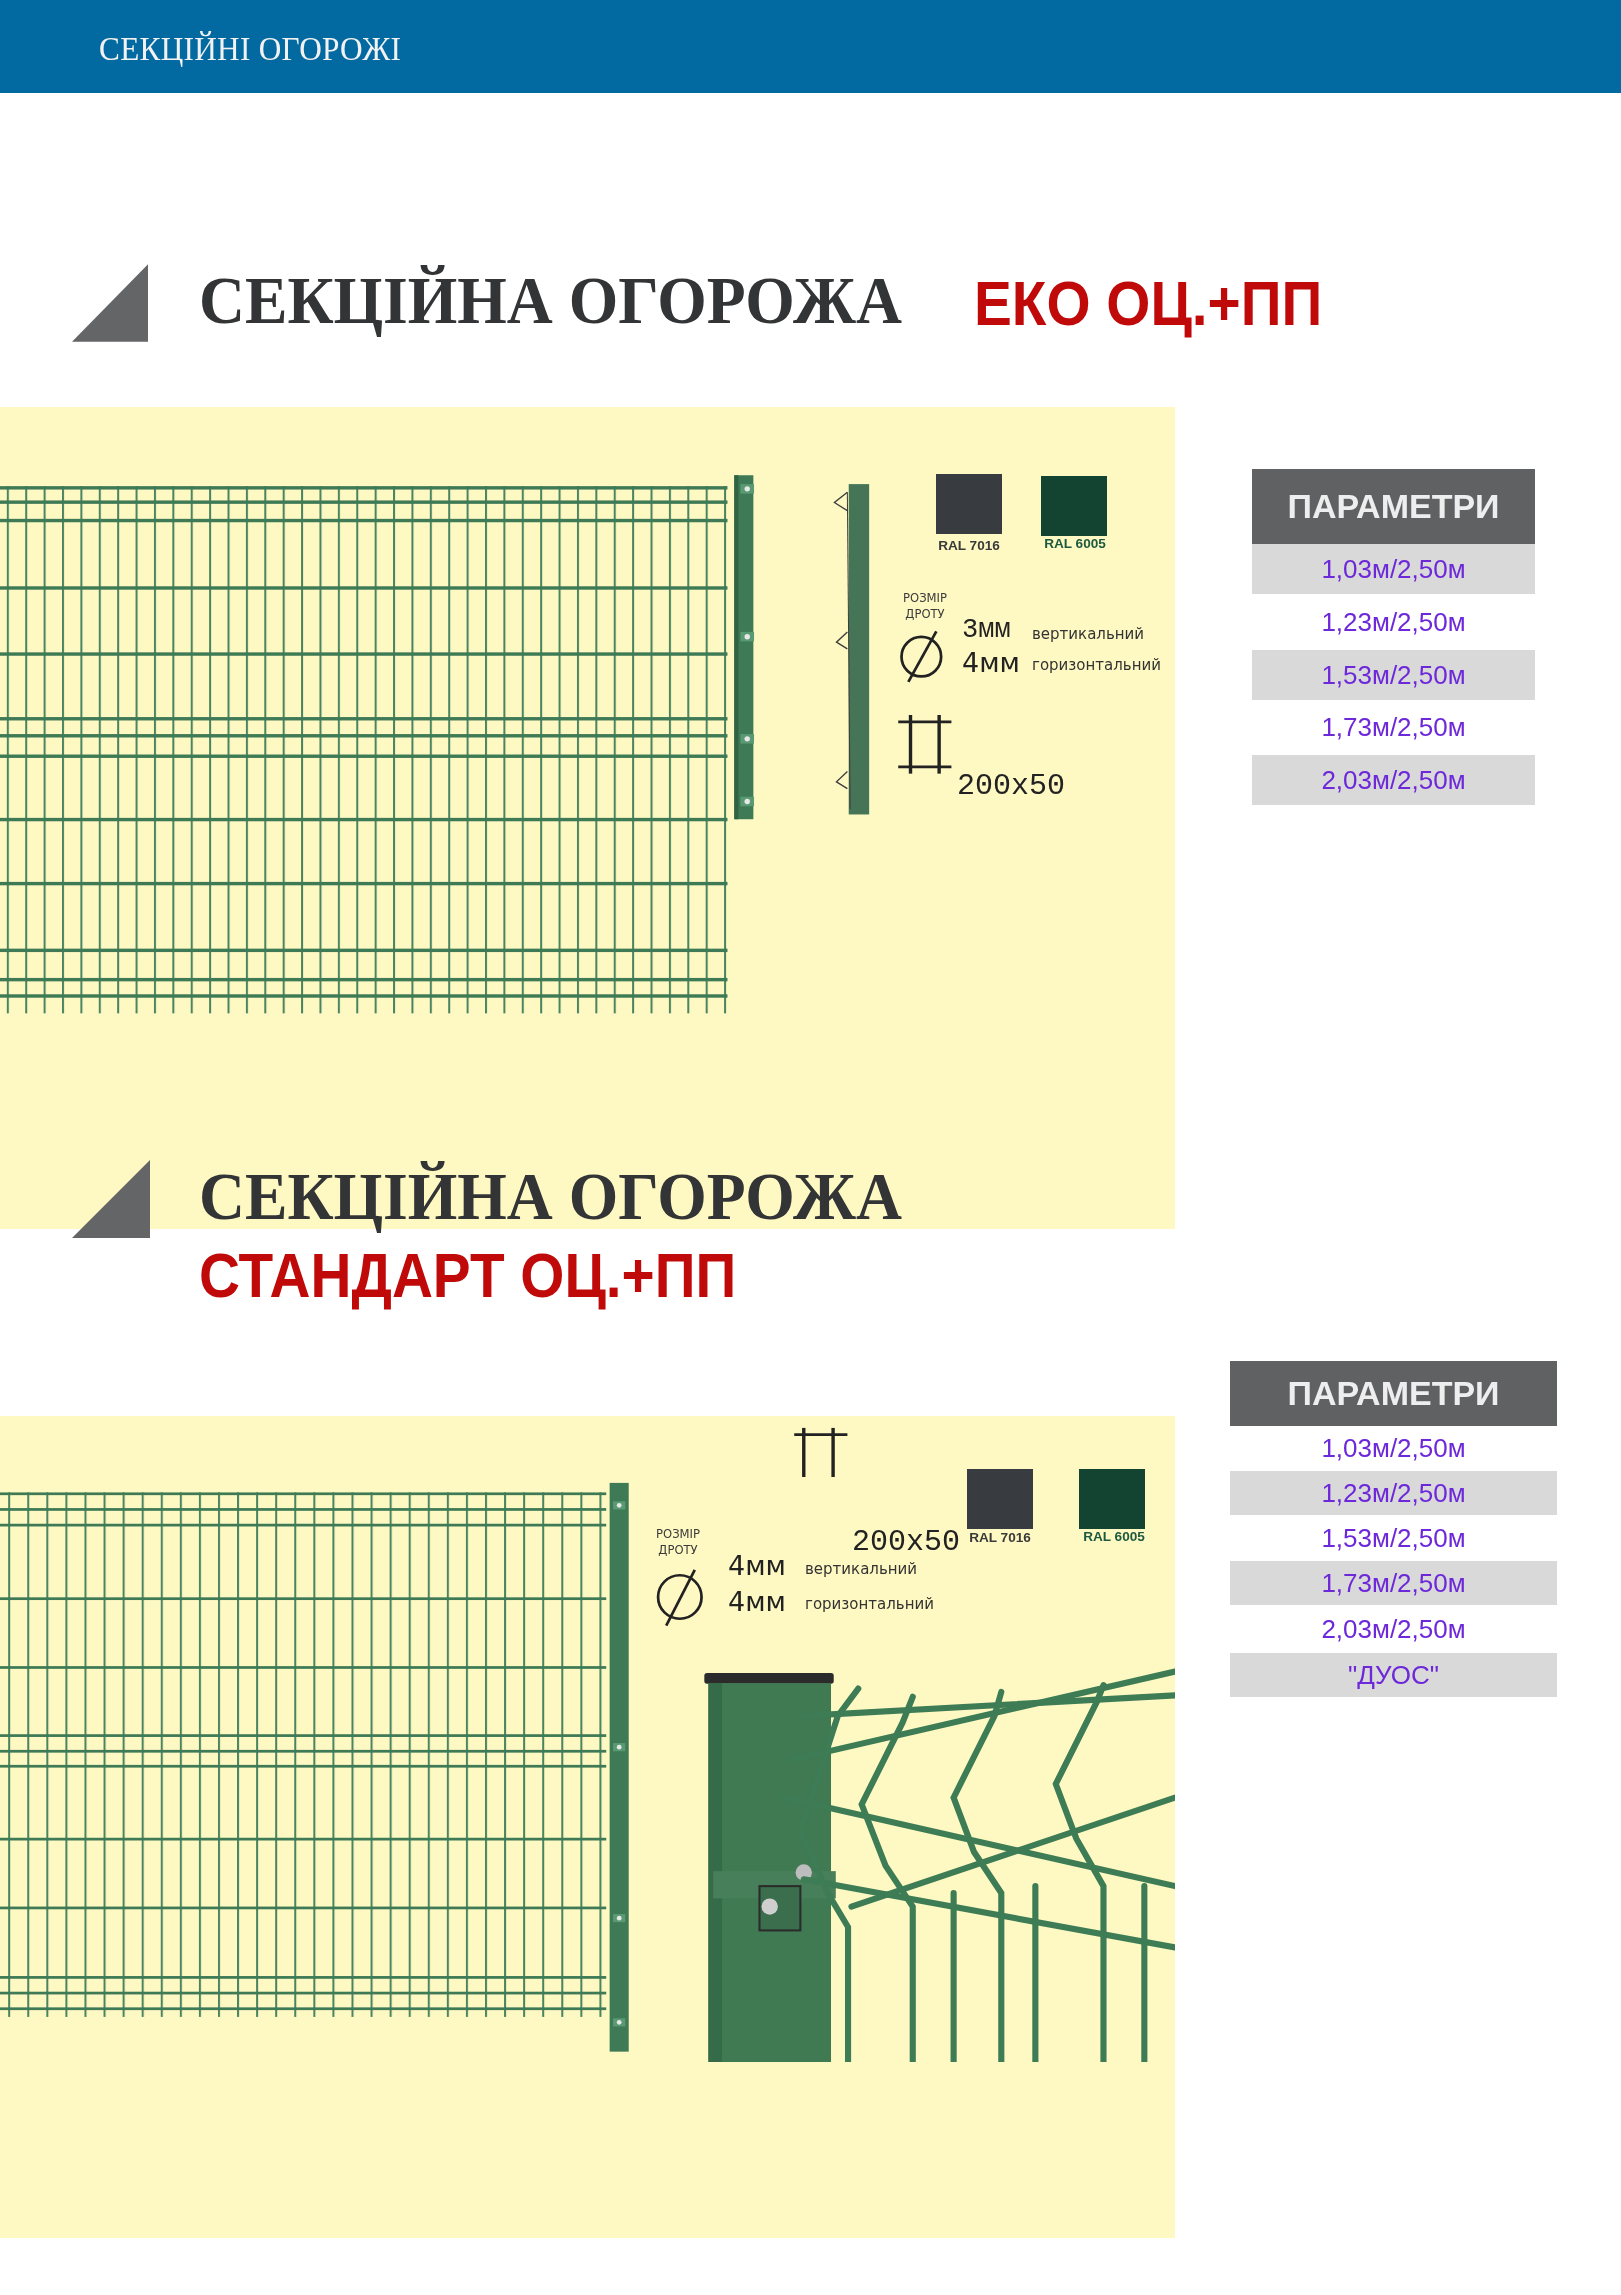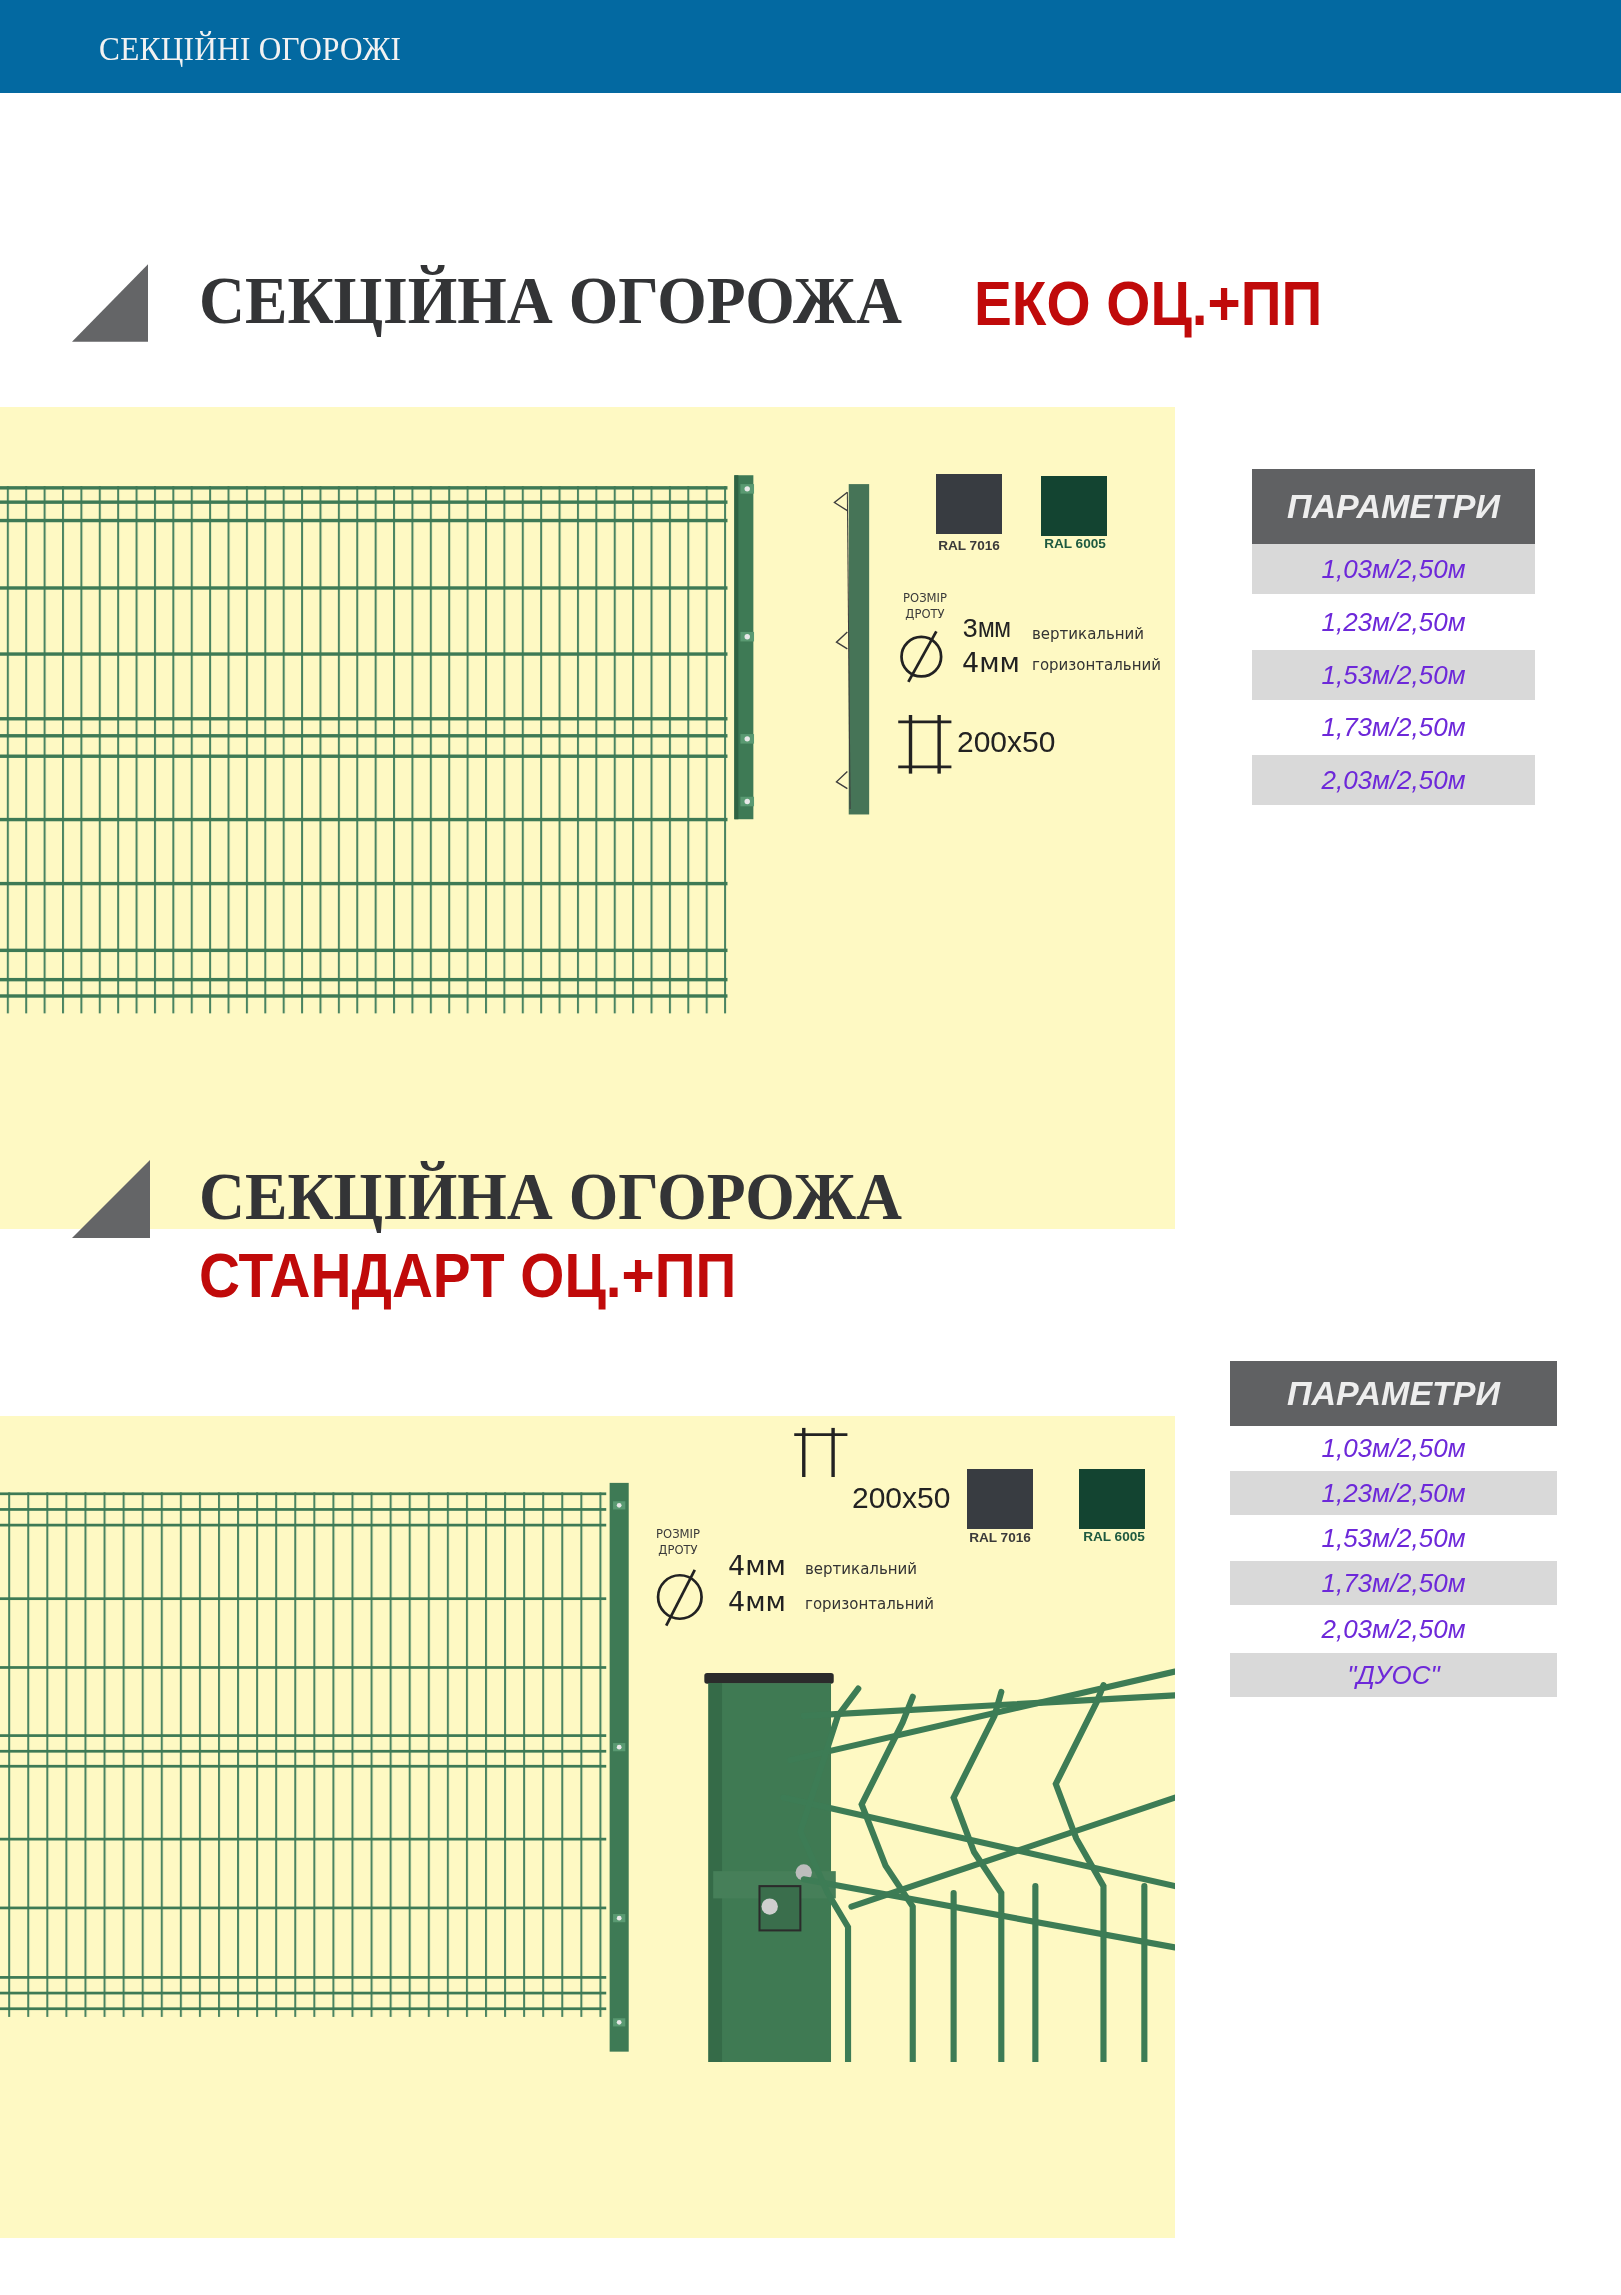--- a/index.html
+++ b/index.html
@@ -9,22 +9,22 @@
   .tri { position:absolute; width:0; height:0; }
   .tri svg { display:block; }
   .heading-dark { position:absolute; font-family:"Liberation Serif", serif; font-weight:bold; font-size:67px; color:#333436; white-space:nowrap; transform:scaleX(0.95); transform-origin:left; }
   .heading-red { position:absolute; font-family:"Liberation Sans", sans-serif; font-weight:bold; font-size:63px; color:#c00a0a; white-space:nowrap; transform:scaleX(0.9); transform-origin:left; }
   .panel { position:absolute; left:0; width:1175px; height:822px; background:#fef9c3; overflow:hidden; }
   .swatch { position:absolute; width:66px; height:60px; }
   .swatch-label { position:absolute; font-family:"Liberation Sans", sans-serif; font-weight:bold; font-size:13.6px; text-align:center; width:82px; }
   .spec-small { position:absolute; font-family:"DejaVu Sans", sans-serif; font-size:11.6px; color:#3a3a3a; text-align:center; line-height:16.4px; }
   .spec-mm { position:absolute; font-family:"DejaVu Sans", sans-serif; font-size:27px; color:#222; }
   .spec-desc { position:absolute; font-family:"DejaVu Sans", sans-serif; font-size:15px; color:#333; }
-  .spec-mesh { position:absolute; font-family:Liberation Sans, sans-serif; font-size:30px; color:#222; }
-  .params { position:absolute;font-style:italic; }
+  .spec-mesh { position:absolute; font-family:Liberation Mono, monospace; font-size:30px; color:#222;margin-top:44px; }
+  .params { position:absolute; }
   .params-head { background:#606163; color:#eeeeee; font-weight:bold; font-size:34px; text-align:center; font-family:"Liberation Sans", sans-serif; display:flex; align-items:center; justify-content:center; }
   .params-row { font-size:26px; color:#6d28d9; text-align:center; display:flex; align-items:center; justify-content:center; font-family:"Liberation Sans", sans-serif; }
   .params-row.shade { background:#d9d9d9; }
 </style>
 </head>
 <body>
 
 <div class="topbar">
   <div class="topbar-title">СЕКЦІЙНІ ОГОРОЖІ</div>
 </div>

